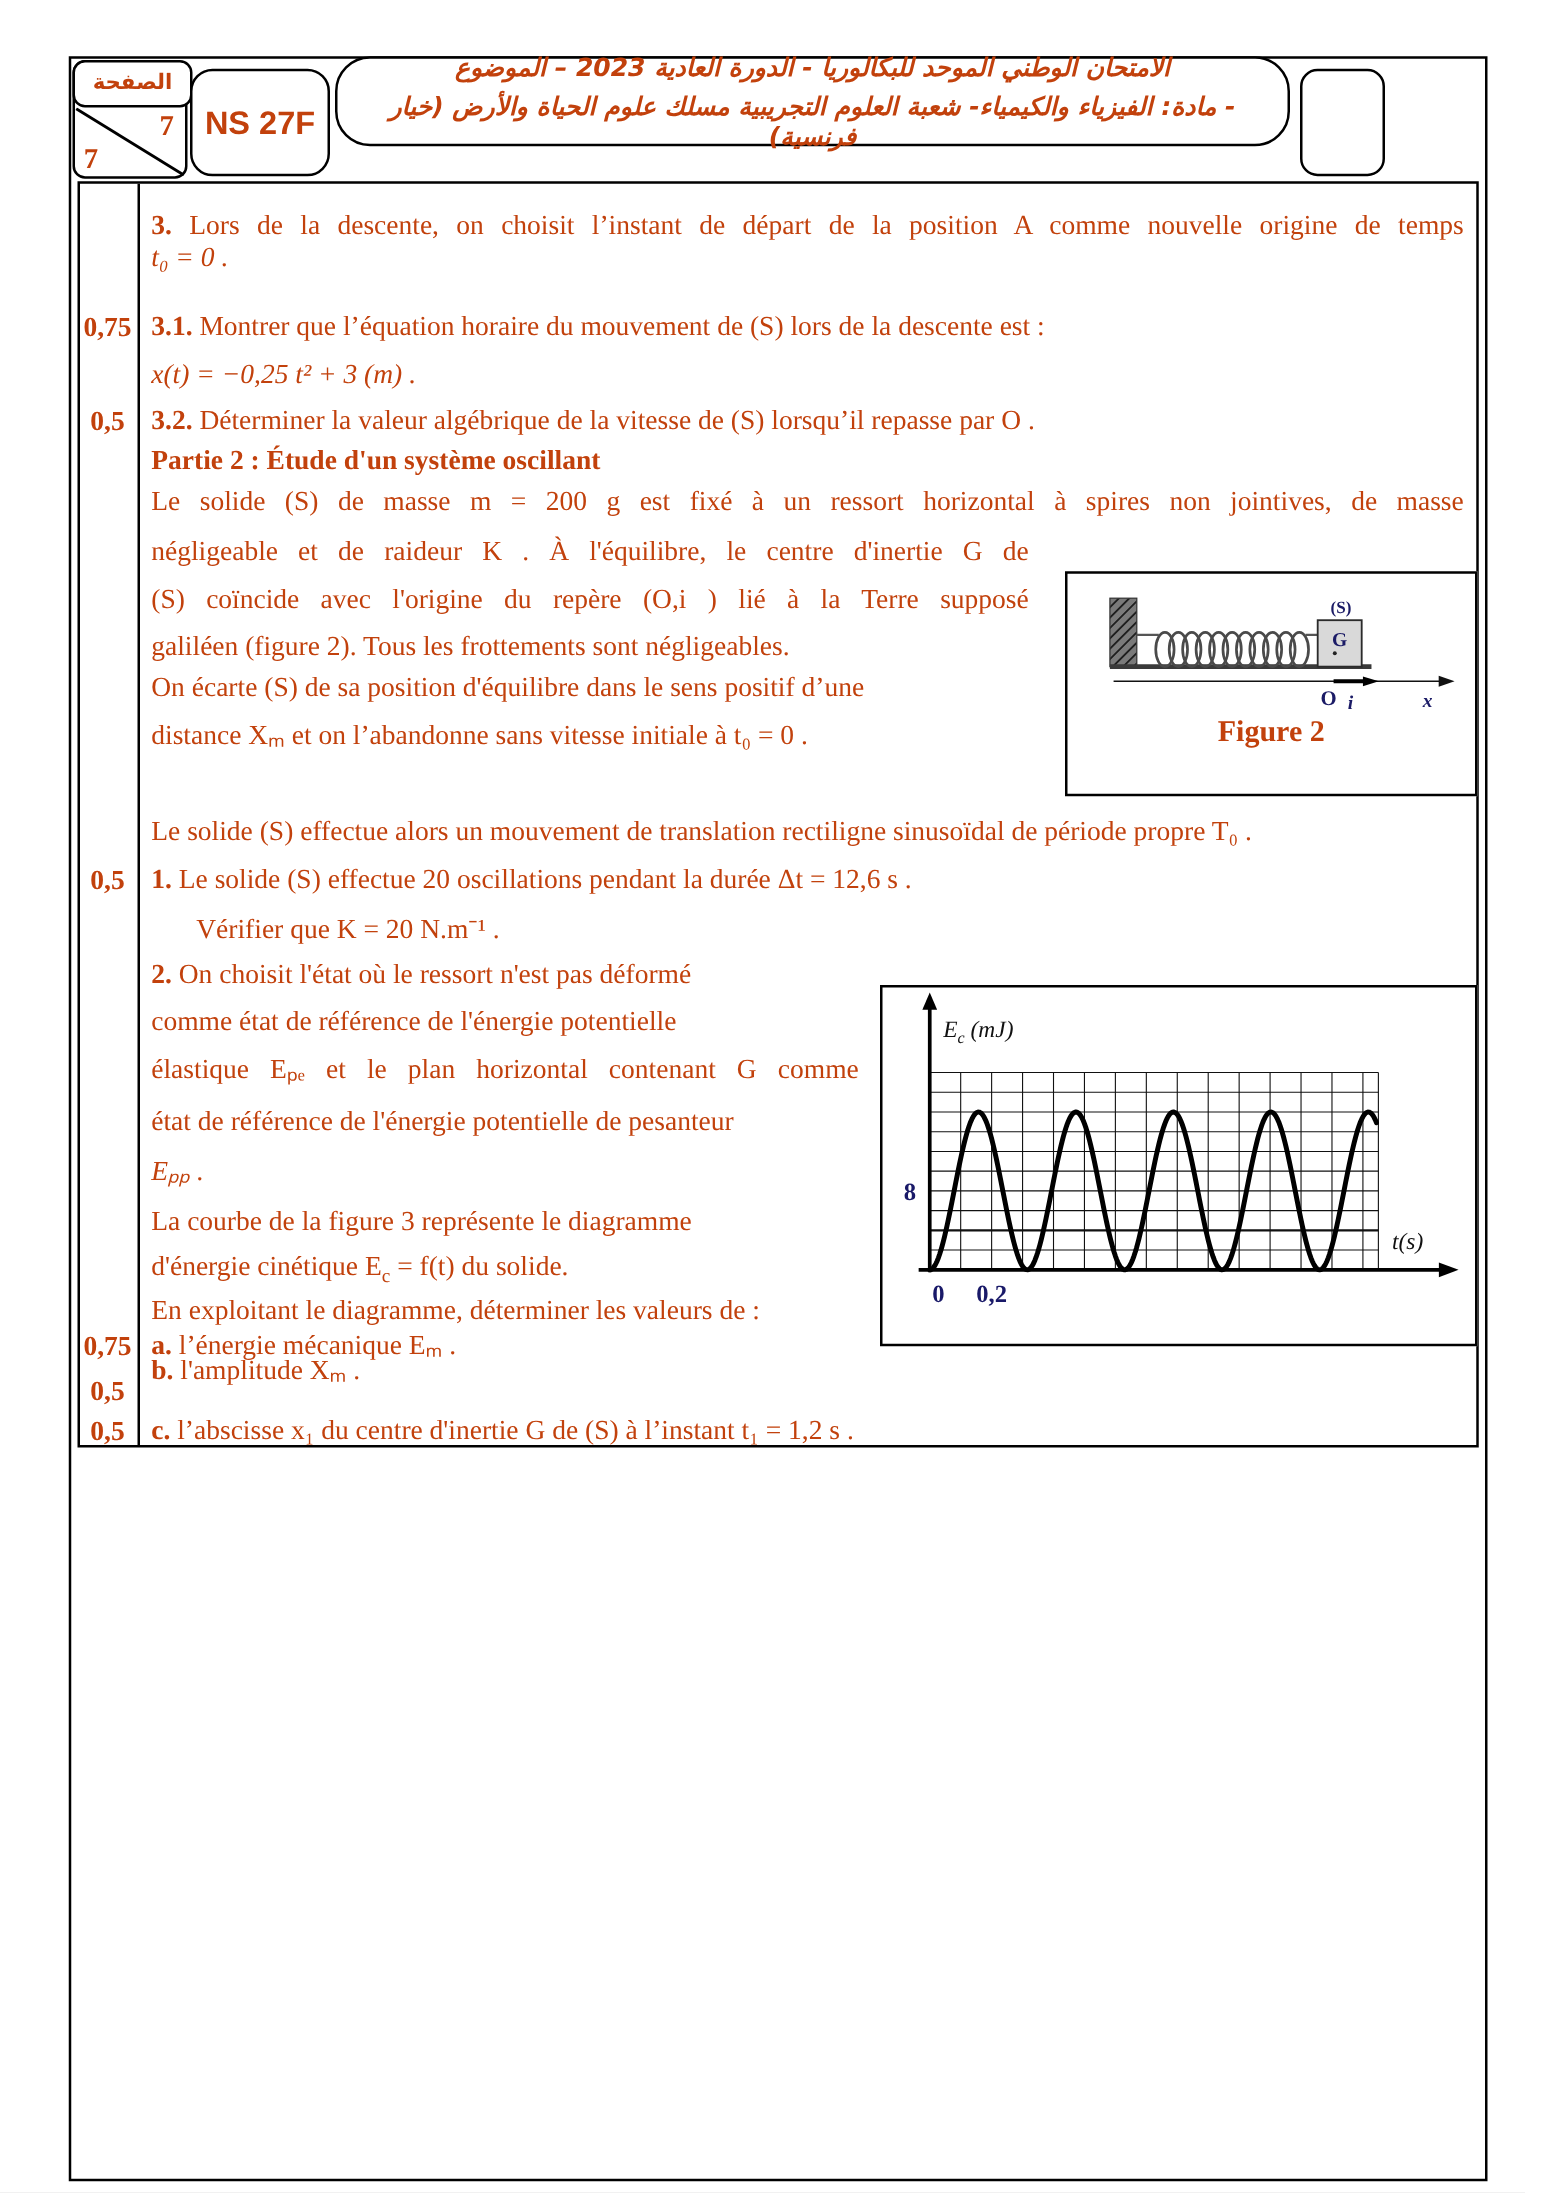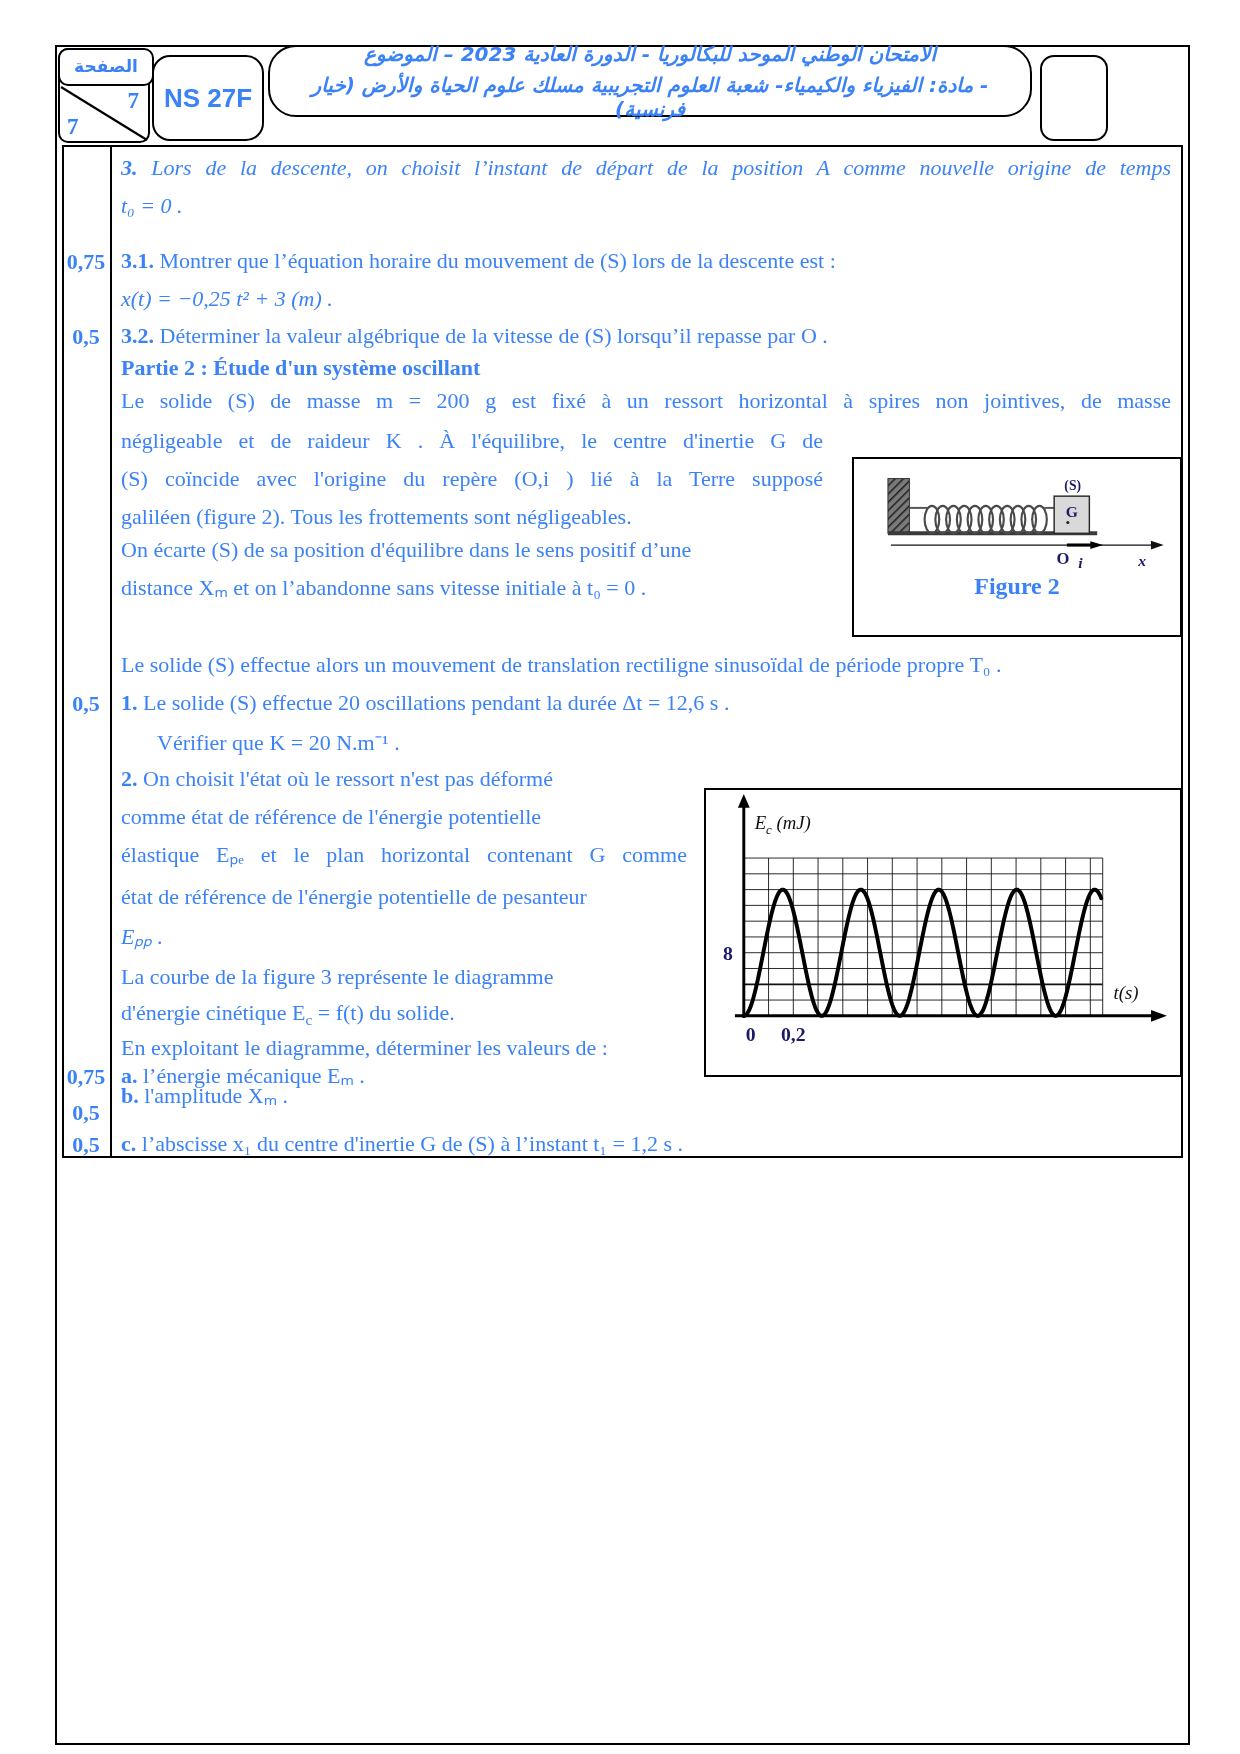--- a/index.html
+++ b/index.html
@@ -1,19 +1,19 @@
 <!DOCTYPE html>
 <html><head>
 <meta charset="utf-8">
 <style>
   * { box-sizing: border-box; margin: 0; padding: 0; }
   html,body { background:#e8e8e8; }
   .page {
     position: relative; width: 1240px; height: 1754px; background: #fff;
-    font-family: "Liberation Serif", serif; color: #3b82f6; overflow: hidden;
+    font-family: "Liberation Serif", serif; color: #c2410c; overflow: hidden;
     margin: 0 auto;
   }
   .frame { position:absolute; left:55px; top:45px; width:1135px; height:1700px; border:2.5px solid #000; }
   
   .pagebox { position:absolute; left:58px; top:48px; width:92px; height:95px; border:2px solid #000; border-radius:10px; background:#fff; }
   .pagebox .lbl { position:absolute; left:-2px; top:-2px; width:96px; height:38px; border:2px solid #000; border-radius:10px;
     text-align:center; direction:rtl; font-family:"DejaVu Sans",sans-serif; font-weight:bold; font-size:17px; line-height:33px; background:#fff; }
   .pagebox .diag { position:absolute; left:0; top:36px; width:88px; height:55px; }
   .pagebox .seven-top { position:absolute; right:9px; top:38px; font-weight:bold; font-size:23px; }
   .pagebox .seven-bottom { position:absolute; left:7px; bottom:1px; font-weight:bold; font-size:23px; }
@@ -144,21 +144,21 @@
           <path d="M37 229L38 228.8L39.01 228.19L40.01 227.18L41.02 225.77L42.02 223.97L43.02 221.81L44.03 219.28L45.03 216.4L46.04 213.2L47.04 209.69L48.04 205.89L49.05 201.84L50.05 197.55L51.06 193.06L52.06 188.38L53.06 183.56L54.07 178.62L55.07 173.59L56.08 168.51L57.08 163.4L58.08 158.31L59.09 153.26L60.09 148.28L61.1 143.41L62.1 138.68L63.1 134.11L64.11 129.74L65.11 125.6L66.12 121.7L67.12 118.08L68.12 114.76L69.13 111.76L70.13 109.1L71.14 106.8L72.14 104.86L73.14 103.31L74.15 102.15L75.15 101.38L76.16 101.03L77.16 101.08L78.16 101.54L79.17 102.4L80.17 103.66L81.18 105.31L82.18 107.34L83.18 109.73L84.19 112.48L85.19 115.57L86.2 118.96L87.2 122.65L88.2 126.61L89.21 130.81L90.21 135.24L91.22 139.85L92.22 144.62L93.22 149.52L94.23 154.52L95.23 159.58L96.24 164.68L97.24 169.78L98.24 174.85L99.25 179.86L100.25 184.78L101.26 189.57L102.26 194.2L103.26 198.64L104.27 202.88L105.27 206.87L106.28 210.59L107.28 214.03L108.28 217.15L109.29 219.94L110.29 222.38L111.3 224.46L112.3 226.16L113.3 227.47L114.31 228.38L115.31 228.89L116.32 228.99L117.32 228.68L118.32 227.97L119.33 226.86L120.33 225.36L121.34 223.47L122.34 221.21L123.34 218.59L124.35 215.63L125.35 212.35L126.36 208.76L127.36 204.9L128.36 200.79L129.37 196.45L130.37 191.9L131.38 187.19L132.38 182.33L133.38 177.37L134.39 172.32L135.39 167.23L136.4 162.13L137.4 157.04L138.4 152.01L139.41 147.05L140.41 142.21L141.42 137.52L142.42 133L143.42 128.68L144.43 124.6L145.43 120.77L146.44 117.23L147.44 113.98L148.44 111.07L149.45 108.49L150.45 106.28L151.46 104.44L152.46 102.98L153.46 101.92L154.47 101.26L155.47 101L156.48 101.16L157.48 101.71L158.48 102.68L159.49 104.03L160.49 105.78L161.5 107.9L162.5 110.39L163.5 113.22L164.51 116.39L165.51 119.86L166.52 123.62L167.52 127.64L168.52 131.9L169.53 136.37L170.53 141.03L171.54 145.83L172.54 150.76L173.54 155.78L174.55 160.85L175.55 165.96L176.56 171.05L177.56 176.11L178.56 181.1L179.57 185.99L180.57 190.74L181.58 195.33L182.58 199.72L183.58 203.9L184.59 207.82L185.59 211.48L186.6 214.84L187.6 217.88L188.6 220.58L189.61 222.94L190.61 224.92L191.62 226.52L192.62 227.73L193.62 228.54L194.63 228.95L195.63 228.95L196.64 228.54L197.64 227.73L198.64 226.52L199.65 224.92L200.65 222.94L201.66 220.58L202.66 217.88L203.66 214.84L204.67 211.48L205.67 207.82L206.68 203.9L207.68 199.72L208.68 195.33L209.69 190.74L210.69 185.99L211.7 181.1L212.7 176.11L213.7 171.05L214.71 165.96L215.71 160.85L216.72 155.78L217.72 150.76L218.72 145.83L219.73 141.03L220.73 136.37L221.74 131.9L222.74 127.64L223.74 123.62L224.75 119.86L225.75 116.39L226.76 113.22L227.76 110.39L228.76 107.9L229.77 105.78L230.77 104.03L231.78 102.68L232.78 101.71L233.78 101.16L234.79 101L235.79 101.26L236.8 101.92L237.8 102.98L238.8 104.44L239.81 106.28L240.81 108.49L241.82 111.07L242.82 113.98L243.82 117.23L244.83 120.77L245.83 124.6L246.84 128.68L247.84 133L248.84 137.52L249.85 142.21L250.85 147.05L251.86 152.01L252.86 157.04L253.86 162.13L254.87 167.23L255.87 172.32L256.88 177.37L257.88 182.33L258.88 187.19L259.89 191.9L260.89 196.45L261.9 200.79L262.9 204.9L263.9 208.76L264.91 212.35L265.91 215.63L266.92 218.59L267.92 221.21L268.92 223.47L269.93 225.36L270.93 226.86L271.94 227.97L272.94 228.68L273.94 228.99L274.95 228.89L275.95 228.38L276.96 227.47L277.96 226.16L278.96 224.46L279.97 222.38L280.97 219.94L281.98 217.15L282.98 214.03L283.98 210.59L284.99 206.87L285.99 202.88L287 198.64L288 194.2L289 189.57L290.01 184.78L291.01 179.86L292.02 174.85L293.02 169.78L294.02 164.68L295.03 159.58L296.03 154.52L297.04 149.52L298.04 144.62L299.04 139.85L300.05 135.24L301.05 130.81L302.06 126.61L303.06 122.65L304.06 118.96L305.07 115.57L306.07 112.48L307.08 109.73L308.08 107.34L309.08 105.31L310.09 103.66L311.09 102.4L312.1 101.54L313.1 101.08L314.1 101.03L315.11 101.38L316.11 102.15L317.12 103.31L318.12 104.86L319.12 106.8L320.13 109.1L321.13 111.76L322.14 114.76L323.14 118.08L324.14 121.7L325.15 125.6L326.15 129.74L327.16 134.11L328.16 138.68L329.16 143.41L330.17 148.28L331.17 153.26L332.18 158.31L333.18 163.4L334.18 168.51L335.19 173.59L336.19 178.62L337.2 183.56L338.2 188.38L339.2 193.06L340.21 197.55L341.21 201.84L342.22 205.89L343.22 209.69L344.22 213.2L345.23 216.4L346.23 219.28L347.24 221.81L348.24 223.97L349.24 225.77L350.25 227.18L351.25 228.19L352.26 228.8L353.26 229L354.26 228.8L355.27 228.19L356.27 227.18L357.28 225.77L358.28 223.97L359.28 221.81L360.29 219.28L361.29 216.4L362.3 213.2L363.3 209.69L364.3 205.89L365.31 201.84L366.31 197.55L367.32 193.06L368.32 188.38L369.32 183.56L370.33 178.62L371.33 173.59L372.34 168.51L373.34 163.4L374.34 158.31L375.35 153.26L376.35 148.28L377.36 143.41L378.36 138.68L379.36 134.11L380.37 129.74L381.37 125.6L382.38 121.7L383.38 118.08L384.38 114.76L385.39 111.76L386.39 109.1L387.4 106.8L388.4 104.86L389.4 103.31L390.41 102.15L391.41 101.38L392.42 101.03L393.42 101.08L394.42 101.54L395.43 102.4L396.43 103.66L397.44 105.31L398.44 107.34L399.44 109.73" fill="none" stroke="#000" stroke-width="4" stroke-linejoin="round" stroke-linecap="round"></path>
           <text x="26" y="172" text-anchor="end" class="tickb">8</text>
           <text x="44" y="255" text-anchor="middle" class="tickb">0</text>
           <text x="87.2" y="255" text-anchor="middle" class="tickb">0,2</text>
           <text x="412" y="212" class="axlbl">t(s)</text>
           <text x="48" y="40" class="axlbl"><tspan>E</tspan><tspan dy="5" font-size="13">c</tspan><tspan dy="-5"> (mJ)</tspan></text>
         </svg>
     </div>
 
     <div id="lines">
-        <div class="row just" style="top: 8px; width: 1050px; font-style: italic;"><b>3.</b> <span>Lors de la descente, on choisit l’instant de départ de la position A comme nouvelle origine de temps</span></div>
+        <div class="row just" style="top: 20px; width: 1050px;"><b>3.</b> <span>Lors de la descente, on choisit l’instant de départ de la position A comme nouvelle origine de temps</span></div>
         <div class="row math" style="top: 46px;"><span>t₀ = 0 .</span></div>
         <div class="row" style="top: 101px;"><b>3.1.</b> <span>Montrer que l’équation horaire du mouvement de (S) lors de la descente est :</span></div>
         <div class="mark" style="top: 102px;">0,75</div>
         <div class="row math" style="top: 139px;"><span>x(t) = −0,25 t² + 3 (m) .</span></div>
         <div class="row" style="top: 176px;"><b>3.2.</b> <span>Déterminer la valeur algébrique de la vitesse de (S) lorsqu’il repasse par O .</span></div>
         <div class="mark" style="top: 177px;">0,5</div>
         <div class="row" style="top: 208px;"><b>Partie 2 : Étude d'un système oscillant</b> </div>
         <div class="row just" style="top: 241px; width: 1050px;"><span>Le solide (S) de masse m = 200 g  est fixé à un ressort horizontal à spires non jointives, de masse</span></div>
         <div class="row just" style="top: 281px; width: 702px;"><span>négligeable et de raideur K . À l'équilibre, le centre d'inertie G de</span></div>
         <div class="row just" style="top: 319px; width: 702px;"><span>(S) coïncide avec l'origine du repère (O,i⃗) lié à la Terre supposé</span></div>

